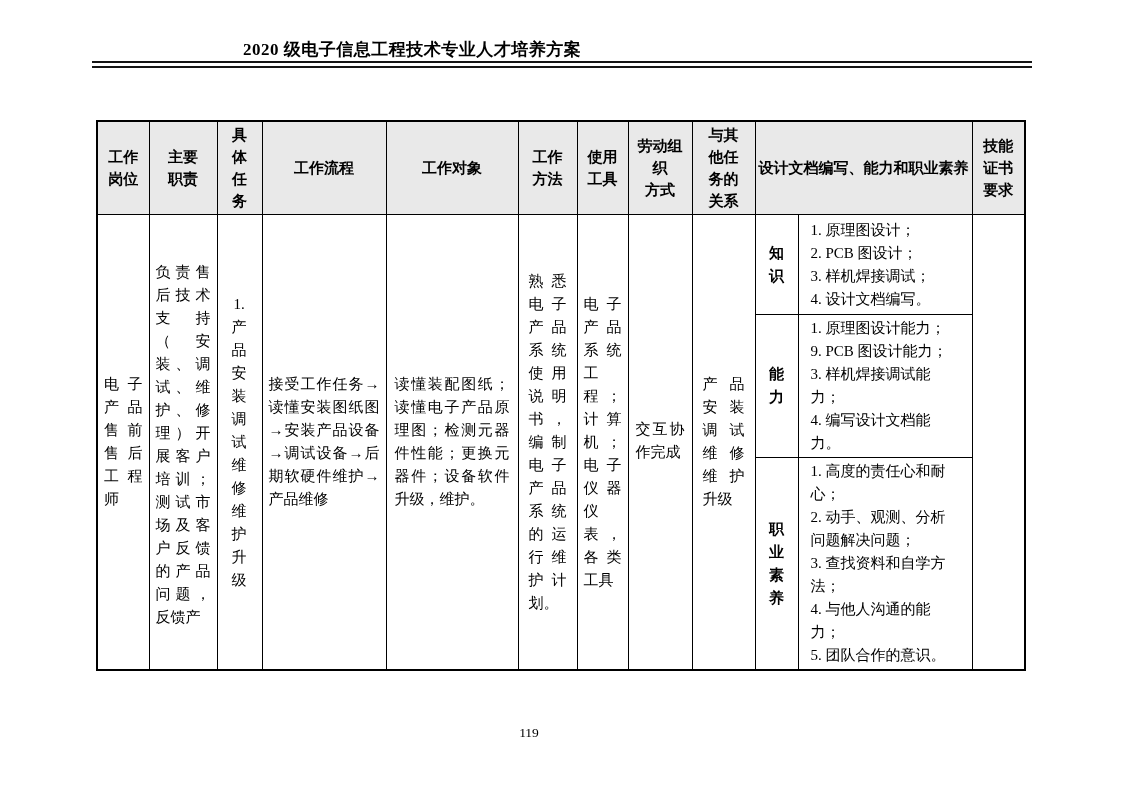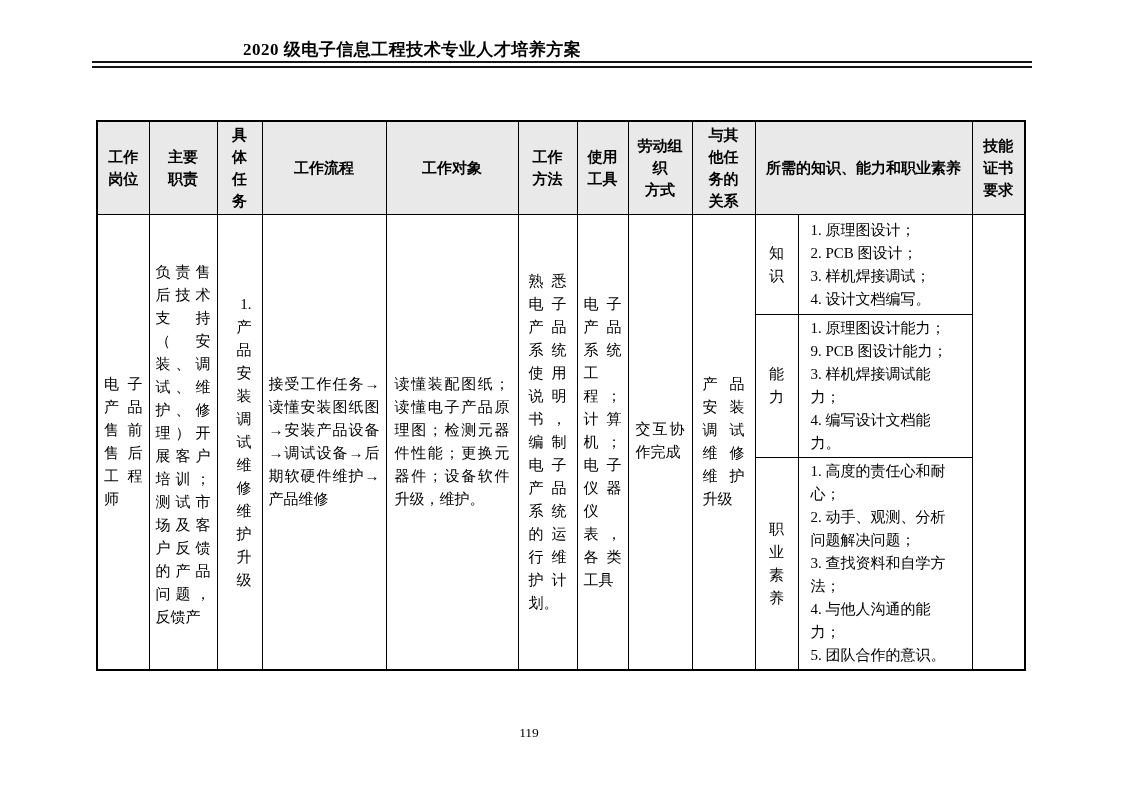--- a/index.html
+++ b/index.html
@@ -32,28 +32,28 @@
     text-align:center; vertical-align:middle;
     white-space:pre-line; padding:2px;
   }
   .job-table td {
     font-size:15px; line-height:23px;
     vertical-align:middle; background:#fff;
   }
   .justify { text-align:justify; text-justify:inter-character; }
   .c-position  { padding:0 6px;margin-top:48px; }
   .c-duties    { padding:5px 6px 0; vertical-align:top; }
-  .c-task      { padding:0 10px 0 9px; text-align:right; }
+  .c-task      { padding:0 10px 0 9px; text-align:center; }
   .c-process   { padding:0 6px; }
   .c-object    { padding:0 8px;margin-left:46px; }
   .c-method    { padding:0 10px; }
   .c-tools     { padding:0 6px; }
   .c-org       { padding:14px 7px;font-family:Liberation Mono, monospace; }
   .c-rel       { padding:0 10px; }
-  .c-complabel { padding:8px 12px; text-align:center; }
+  .c-complabel { padding:8px 12px; text-align:center;font-weight:bold; }
   .c-compitems { padding:2px 12px; text-align:left; }
   .c-cert      { padding:0 4px; }
   .page-number {
     position:absolute; top:725px; left:0; width:1058px;
     text-align:center; font-size:13.5px;
   }
 </style>
 </head>
 <body>
 
@@ -91,21 +91,21 @@
 方法</th>
     <th>使用
 工具</th>
     <th>劳动组
 织
 方式</th>
     <th>与其
 他任
 务的
 关系</th>
-    <th colspan="2">所需的知识、能力和职业素养</th>
+    <th colspan="2">设计文档编写、能力和职业素养</th>
     <th>技能
 证书
 要求</th>
   </tr>
   <tr style="height:100px;">
     <td rowspan="3" class="c-position justify">电子产品售前售后工程师</td>
     <td rowspan="3" class="c-duties justify">负责售后技术支持（安装、调试、维护、修理）开展客户培训；测试市场及客户反馈的产品问题，反馈产</td>
     <td rowspan="3" class="c-task">1.产品安装调试维修维护升级</td>
     <td rowspan="3" class="c-process justify">接受工作任务→读懂安装图纸图→安装产品设备→调试设备→后期软硬件维护→产品维修</td>
     <td rowspan="3" class="c-object justify">读懂装配图纸；读懂电子产品原理图；检测元器件性能；更换元器件；设备软件升级，维护。</td>

